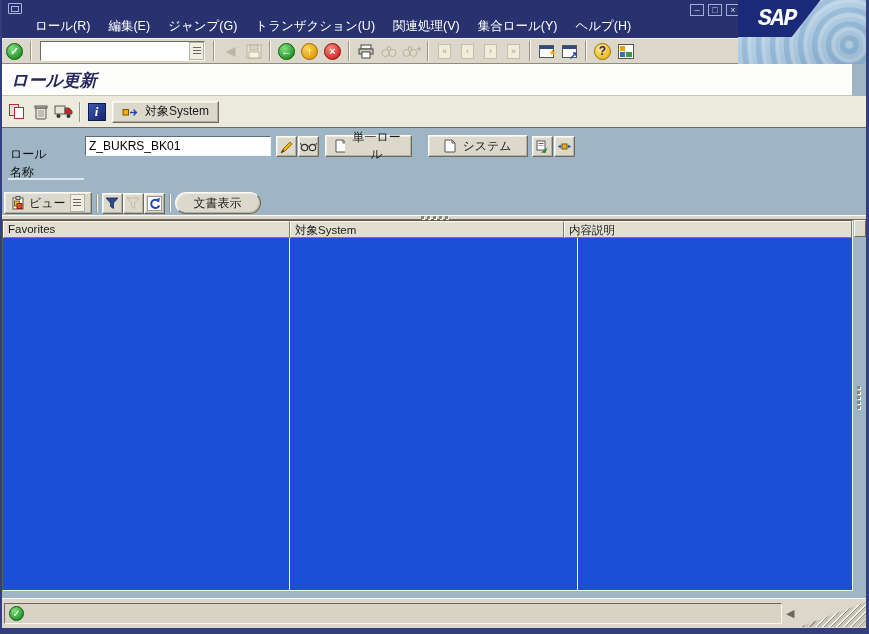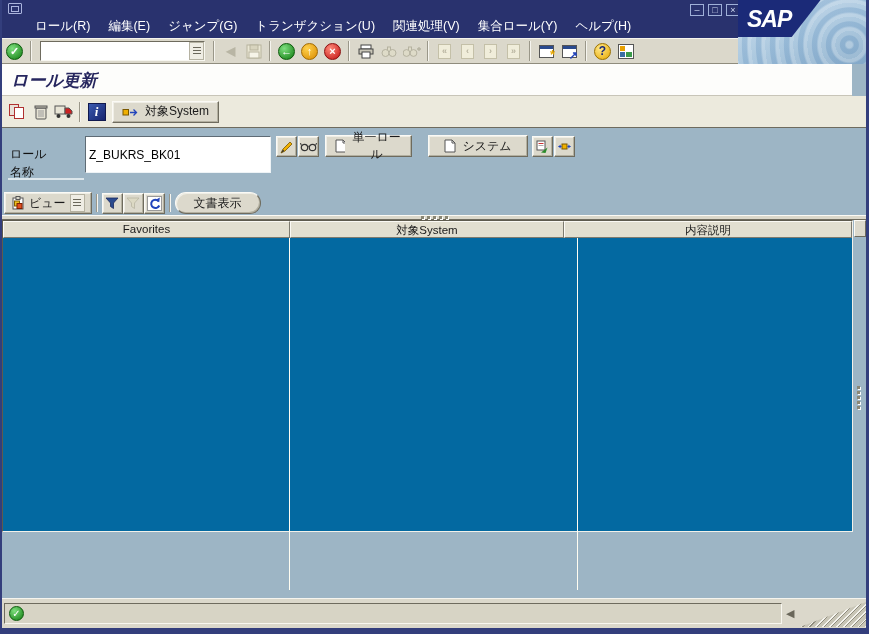--- a/index.html
+++ b/index.html
@@ -24,22 +24,22 @@
     line-height:10px;text-align:center;background:#29326e;padding:0;cursor:default;}
   .menu-row{position:absolute;left:0;top:15px;height:23px;display:flex;align-items:center;padding-left:26px;}
   .menu-item{color:#fff;font-size:12.5px;padding:2px 9px;white-space:nowrap;}
   
   .brand{position:absolute;left:738px;top:0;width:131px;height:64px;z-index:40;
     background:
       repeating-radial-gradient(circle at 85% 70%, rgba(255,255,255,.28) 0 3px, rgba(120,160,200,.25) 5px 9px, rgba(255,255,255,.15) 10px 14px),
       linear-gradient(160deg,#c2d8ea 0%,#9fc0da 55%,#86aac8 100%);}
   .brand-wedge{position:absolute;left:0;top:0;width:100%;height:37px;background:#1b2a78;
     clip-path:polygon(0 0,63% 0,41% 100%,0 100%);}
-  .brand-text{position:absolute;left:9px;top:6px;color:#fff;font-weight:bold;font-style:italic;
-    font-size:23px;letter-spacing:-1px;font-family:Liberation Sans, sans-serif;}
+  .brand-text{position:absolute;left:20px;top:6px;color:#fff;font-weight:bold;font-style:italic;
+    font-size:23px;letter-spacing:-1px;font-family:Liberation Mono, monospace;}
   
   .toolbar{position:absolute;left:0;top:38px;width:869px;height:26px;background:#dbd8cb;
     border-top:1px solid #f5f4ee;border-bottom:1px solid #8f8c7d;
     display:flex;align-items:center;padding-left:3px;}
   .tbtn{width:23px;height:22px;display:flex;align-items:center;justify-content:center;
     background:transparent;border:1px solid transparent;padding:0;cursor:default;}
   .vsep{width:2px;height:20px;border-left:1px solid #9a9789;border-right:1px solid #f6f5ef;margin:0 4px;}
   .cmd-wrap{display:flex;align-items:center;margin:0 4px;border:1px solid;border-color:#6e6b5e #f8f7f0 #f8f7f0 #6e6b5e;background:#fff;height:20px;}
   .cmd-input{width:148px;height:16px;border:none;outline:none;font-size:12px;padding:0 3px;font-family:"Liberation Sans",sans-serif;}
   .hist-btn{width:15px;height:18px;background:#efede4;border:1px solid #b5b2a2;display:flex;align-items:center;justify-content:center;padding:0;}
@@ -83,22 +83,22 @@
   .name-line{position:absolute;background:#dde7ec;height:2px;}
   .view-bar{position:absolute;left:4px;top:64px;height:22px;display:flex;align-items:center;}
   .view-bar .vsep{height:18px;}
   .splitter-h{position:absolute;left:0;top:87px;width:869px;height:5px;background:#dbd8cb;
     border-top:1px solid #fbfaf5;border-bottom:1px solid #6e6b5e;display:flex;align-items:center;justify-content:center;}
   .hdots{display:flex;gap:3px;}
   .hdots i{width:3px;height:3px;background:#8a8775;box-shadow:1px 1px 0 #fff;}
   .vdots{position:absolute;left:857px;top:258px;display:flex;flex-direction:column;gap:2px;}
   .vdots i{width:3px;height:3px;background:#8a8775;box-shadow:1px 1px 0 #fff;}
   
-  .ftable{position:absolute;left:2px;top:92px;width:851px;height:312px;
-    border:1px solid;border-color:#5e5b4e #f2f1ea #f2f1ea #5e5b4e;background:#0369a1;text-align:center;}
+  .ftable{position:absolute;left:2px;top:92px;width:851px;height:371px;
+    border:1px solid;border-color:#5e5b4e #f2f1ea #f2f1ea #5e5b4e;background:#1d4ed8;}
   .thead{display:flex;height:17px;}
   .th{background:#e2dfd0;border:1px solid;border-color:#fbfaf4 #7d7b6f #7d7b6f #fbfaf4;
     font-size:11.5px;padding:1px 4px;white-space:nowrap;overflow:hidden;}
   .tbody{position:relative;height:352px;}
   .colline{position:absolute;top:0;width:1px;height:100%;background:#b4b1a0;border-right:1px solid #fffdf2;}
   .corner-btn{position:absolute;left:854px;top:92px;width:12px;height:17px;background:#dcd9cc;
     border:1px solid;border-color:#fbfaf5 #6e6b5e #6e6b5e #fbfaf5;padding:0;}
   
   .statusbar{position:absolute;left:0;top:598px;width:869px;height:30px;background:#dbd8cb;border-top:1px solid #f5f4ee;}
   .status-field{position:absolute;left:4px;top:4px;width:778px;height:21px;background:#d7d4c5;
@@ -271,21 +271,21 @@
           <rect x="1" y="3.5" width="5.5" height="5.5" fill="#f0b000" stroke="#7a5800"></rect>
           <path d="M8 6.5 h6 M11.5 3.5 L14.5 6.5 L11.5 9.5" fill="none" stroke="#2244bb" stroke-width="1.3"></path>
         </svg>
       <span>対象System</span>
     </button>
   </div>
 
   <div class="content">
 
     <span class="lbl" style="left:10px;top:18px;">ロール</span>
-    <input class="field" style="left: 85px; top: 8px; width: 186px; height: 37px;" value="Z_BUKRS_BK01">
+    <input class="field" style="left: 85px; top: 8px; width: 186px; height: 20px;" value="Z_BUKRS_BK01">
 
     <button class="btn3d ibtn" style="position:absolute;left:276px;top:8px;">
       <svg width="14" height="14">
           <path d="M1 13 L3 9 L10 2 L12 4 L5 11 Z" fill="#f0b000" stroke="#7a5800" stroke-width="0.8"></path>
           <path d="M1 13 L3 9.6 L4.4 11 Z" fill="#333"></path>
         </svg>
     </button>
     <button class="btn3d ibtn" style="position:absolute;left:298px;top:8px;">
       <svg width="17" height="11">
           <circle cx="4.5" cy="6.5" r="3.2" fill="none" stroke="#333" stroke-width="1.2"></circle>

